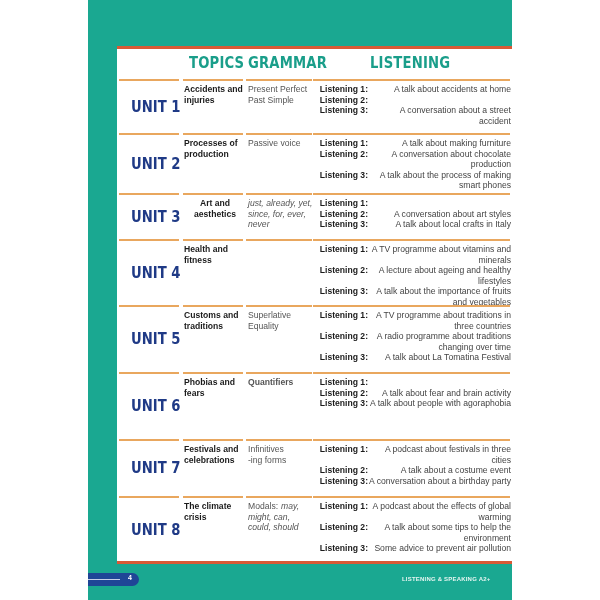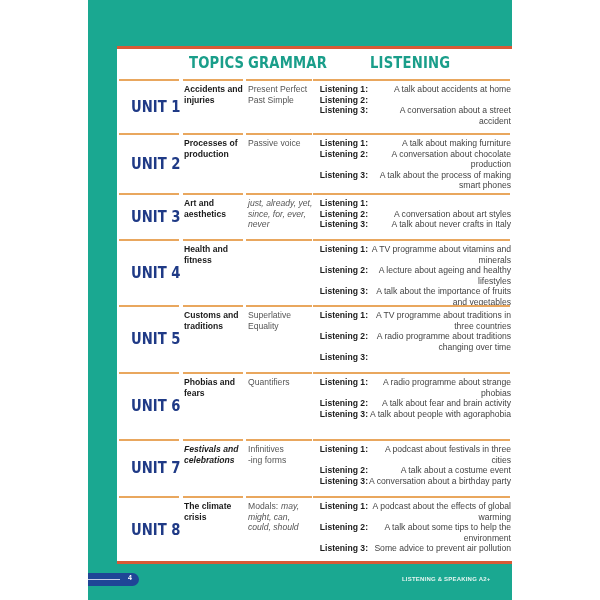--- a/index.html
+++ b/index.html
@@ -122,35 +122,35 @@
             <span class="txt">A talk about the process of making smart phones</span>
           </div>
         </div>
       </div>
       <div class="row" style="top: 145px; height: 46px;">
         <div class="sep" style="left: 2px; width: 60px; top: -1px;"></div>
         <div class="sep" style="left: 66px; width: 60px; top: -1px;"></div>
         <div class="sep" style="left: 129px; width: 66px; top: -1px;"></div>
         <div class="sep" style="left: 196px; width: 197px; top: -1px;"></div>
         <div class="unit" style="top: 14px;">UNIT 3</div>
-        <div class="topic" style="top: 4px;">Art and aesthetics</div>
+        <div class="topic" style="top: 4px; text-align: center;">Art and aesthetics</div>
         <div class="gram" style="top: 4px;">
           <div style="font-style: italic;">just, already, yet, since, for, ever, never</div>
         </div>
         <div class="lst" style="top: 4px;">
           <div class="li">
             <span class="lab">Listening 1:</span>
           </div>
           <div class="li">
             <span class="lab">Listening 2:</span>
             <span class="txt">A conversation about art styles</span>
           </div>
           <div class="li">
             <span class="lab">Listening 3:</span>
-            <span class="txt">A talk about never crafts in Italy</span>
+            <span class="txt">A talk about local crafts in Italy</span>
           </div>
         </div>
       </div>
       <div class="row" style="top: 191px; height: 66px;">
         <div class="sep" style="left: 2px; width: 60px; top: -1px;"></div>
         <div class="sep" style="left: 66px; width: 60px; top: -1px;"></div>
         <div class="sep" style="left: 129px; width: 66px; top: -1px;"></div>
         <div class="sep" style="left: 196px; width: 197px; top: -1px;"></div>
         <div class="unit" style="top: 24px;">UNIT 4</div>
         <div class="topic" style="top: 4px;">Health and fitness</div>
@@ -184,55 +184,55 @@
           <div class="li">
             <span class="lab">Listening 1:</span>
             <span class="txt">A TV programme about traditions in three countries</span>
           </div>
           <div class="li">
             <span class="lab">Listening 2:</span>
             <span class="txt">A radio programme about traditions changing over time</span>
           </div>
           <div class="li">
             <span class="lab">Listening 3:</span>
+            <span class="txt">A talk about La Tomatina Festival</span>
           </div>
         </div>
       </div>
       <div class="row" style="top: 324px; height: 67px;">
         <div class="sep" style="left: 2px; width: 60px; top: -1px;"></div>
         <div class="sep" style="left: 66px; width: 60px; top: -1px;"></div>
         <div class="sep" style="left: 129px; width: 66px; top: -1px;"></div>
         <div class="sep" style="left: 196px; width: 197px; top: -1px;"></div>
         <div class="unit" style="top: 24px;">UNIT 6</div>
         <div class="topic" style="top: 4px;">Phobias and fears</div>
-        <div class="gram" style="top: 4px;">
+        <div class="gram" style="top: 4px; font-weight: bold;">
           <div>Quantifiers</div>
         </div>
         <div class="lst" style="top: 4px;">
           <div class="li">
             <span class="lab">Listening 1:</span>
-            <span class="txt">A radio programme about strange phobias</span>
           </div>
           <div class="li">
             <span class="lab">Listening 2:</span>
             <span class="txt">A talk about fear and brain activity</span>
           </div>
           <div class="li">
             <span class="lab">Listening 3:</span>
             <span class="txt">A talk about people with agoraphobia</span>
           </div>
         </div>
       </div>
       <div class="row" style="top: 391px; height: 57px;">
         <div class="sep" style="left: 2px; width: 60px; top: -1px;"></div>
         <div class="sep" style="left: 66px; width: 60px; top: -1px;"></div>
         <div class="sep" style="left: 129px; width: 66px; top: -1px;"></div>
         <div class="sep" style="left: 196px; width: 197px; top: -1px;"></div>
         <div class="unit" style="top: 19px;">UNIT 7</div>
-        <div class="topic" style="top: 4px; font-style: italic;">Festivals and celebrations</div>
+        <div class="topic" style="top: 4px;">Festivals and celebrations</div>
         <div class="gram" style="top: 4px;">
           <div>Infinitives</div>
           <div>-ing forms</div>
         </div>
         <div class="lst" style="top: 4px;">
           <div class="li">
             <span class="lab">Listening 1:</span>
             <span class="txt">A podcast about festivals in three cities</span>
           </div>
           <div class="li">

